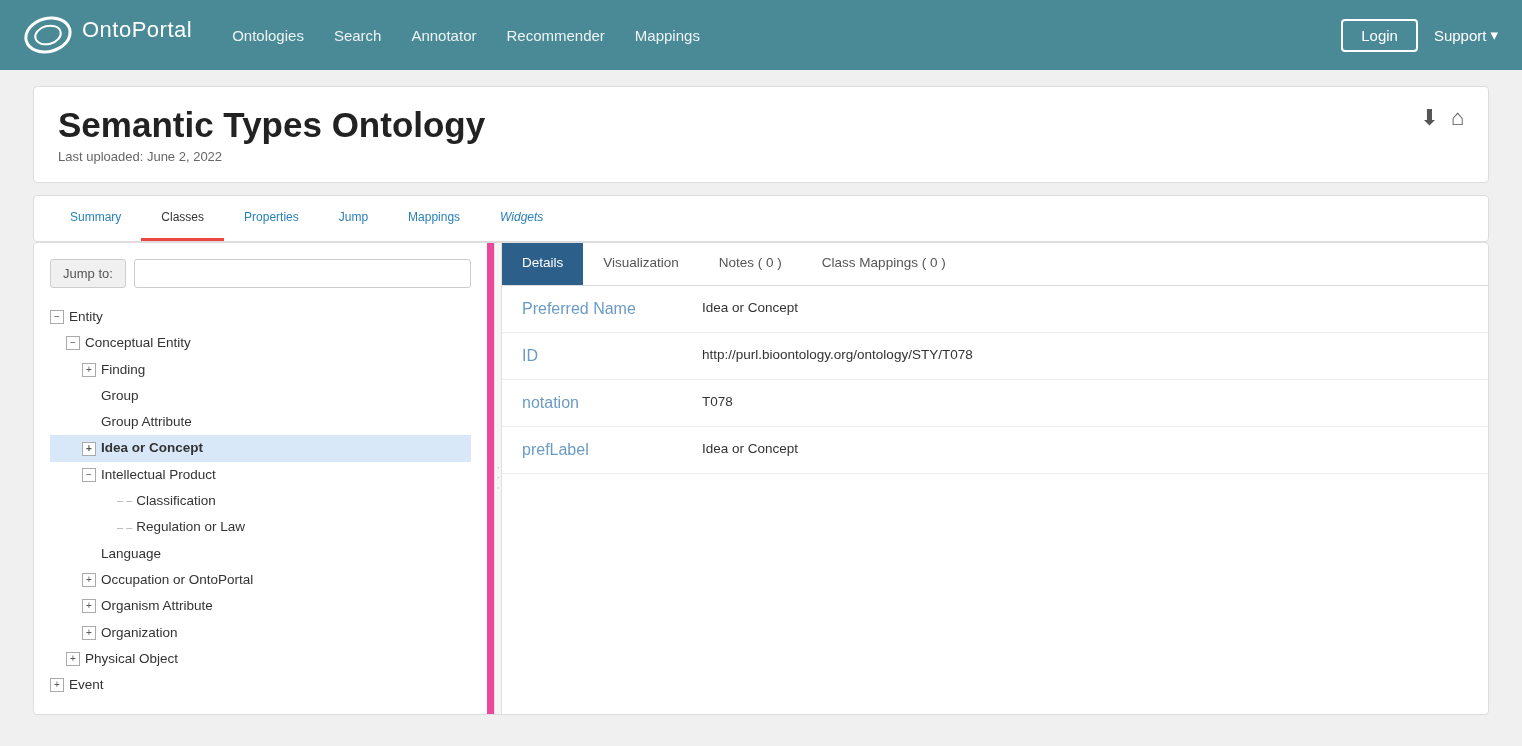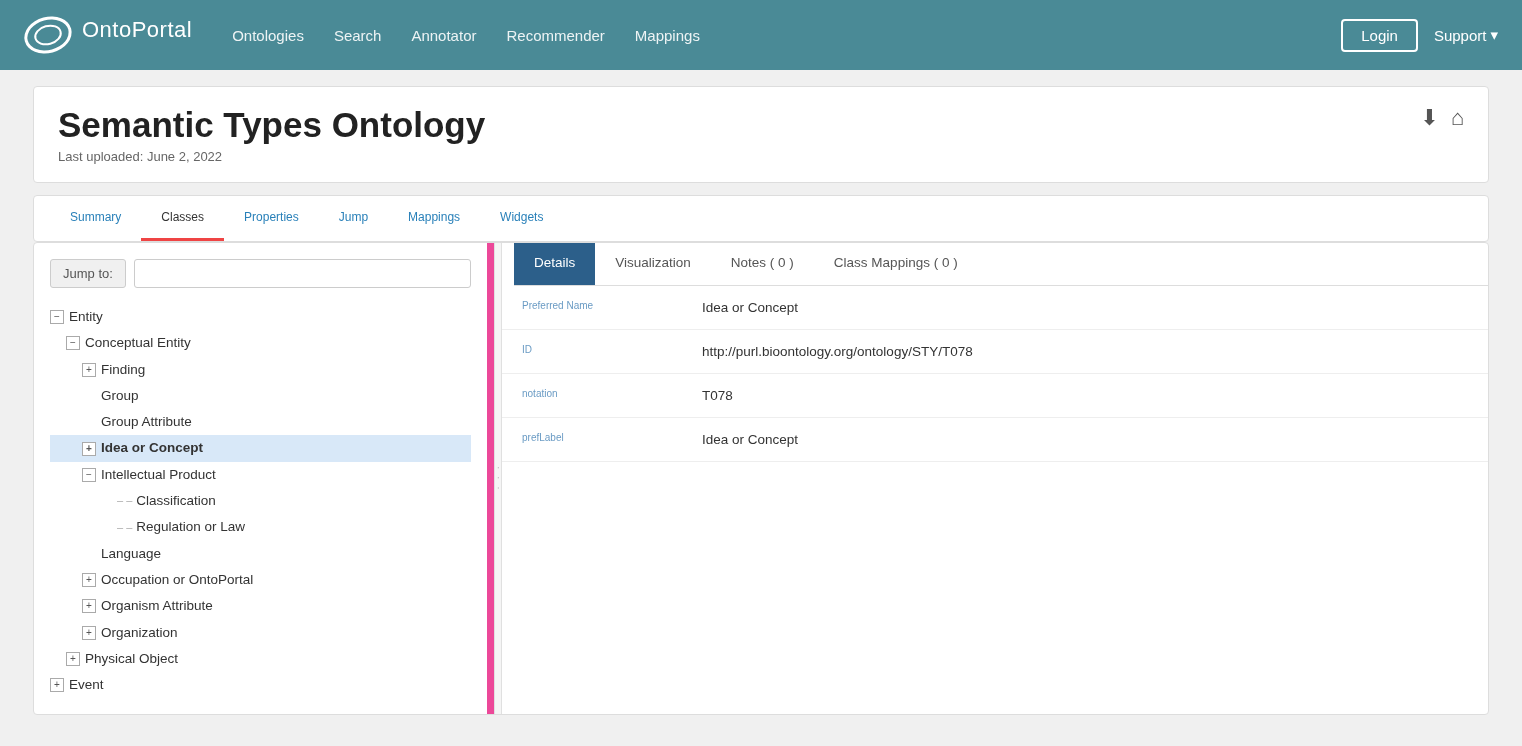--- a/index.html
+++ b/index.html
@@ -48,29 +48,29 @@
     .tree-item.selected { background: #d8e8f8; font-weight: bold; }
     .tree-indent-1 { padding-left: 16px; }
     .tree-indent-2 { padding-left: 32px; }
     .tree-indent-3 { padding-left: 48px; }
     .expand-btn { display: inline-flex; align-items: center; justify-content: center; width: 14px; height: 14px; border: 1px solid #aaa; background: white; font-size: 10px; cursor: pointer; margin-right: 3px; color: #555; flex-shrink: 0; }
     .expand-placeholder { width: 14px; height: 14px; margin-right: 3px; flex-shrink: 0; display: inline-block; }
     .dash-line { color: #aaa; margin-right: 2px; font-size: 11px; }
 
     
     .details-panel { flex: 1; padding: 0; }
-    .details-tabs { display: flex; border-bottom: 1px solid #ddd; margin-left: 12px; }
+    .details-tabs { display: flex; border-bottom: 1px solid #ddd; }
     .details-tab { padding: 12px 20px; cursor: pointer; font-size: 13.5px; color: #555; border: none; background: none; border-bottom: 3px solid transparent; }
     .details-tab.active { background: #2c5f8a; color: white; border-bottom-color: #2c5f8a; }
 
     
     .props-table { width: 100%; border-collapse: collapse; }
     .props-table tr { border-bottom: 1px solid #eee; }
     .props-table td { padding: 14px 20px; vertical-align: top; }
-    .prop-key { color: #6a9bc4; font-size: 10px; width: 180px; }
+    .prop-key { color: #6a9bc4; font-size: 16px; width: 180px; }
     .prop-val { color: #333; font-size: 13.5px; }
     .prop-val a, .prop-val.link { color: #2980b9; cursor: pointer; }
 
     
     .drag-handle { width: 8px; background: #f5f5f5; border-left: 1px solid #e0e0e0; border-right: 1px solid #e0e0e0; cursor: col-resize; display: flex; align-items: center; justify-content: center; }
     .drag-dots { color: #bbb; font-size: 10px; writing-mode: vertical-rl; letter-spacing: 2px; }
   </style>
 </head>
 <body>
 
@@ -110,21 +110,21 @@
     </div>
   </div>
 
   <div class="tabs-container">
     <div class="tabs">
       <a class="tab" style="color:#2980b9;">Summary</a>
       <a class="tab active" style="color:#333;">Classes</a>
       <a class="tab" style="color:#2980b9;">Properties</a>
       <a class="tab" style="color:#2980b9;">Jump</a>
       <a class="tab" style="color:#2980b9;">Mappings</a>
-      <a class="tab" style="color:#2980b9;">Widgets</a>
+      <a class="tab" style="color:#2980b9;font-style:italic;">Widgets</a>
     </div>
   </div>
 
   <div class="content-card">
 
     <div class="tree-panel">
       <div class="jump-to-row">
         <span class="jump-to-label">Jump to:</span>
         <input class="jump-to-input" type="text" style="">
       </div>

